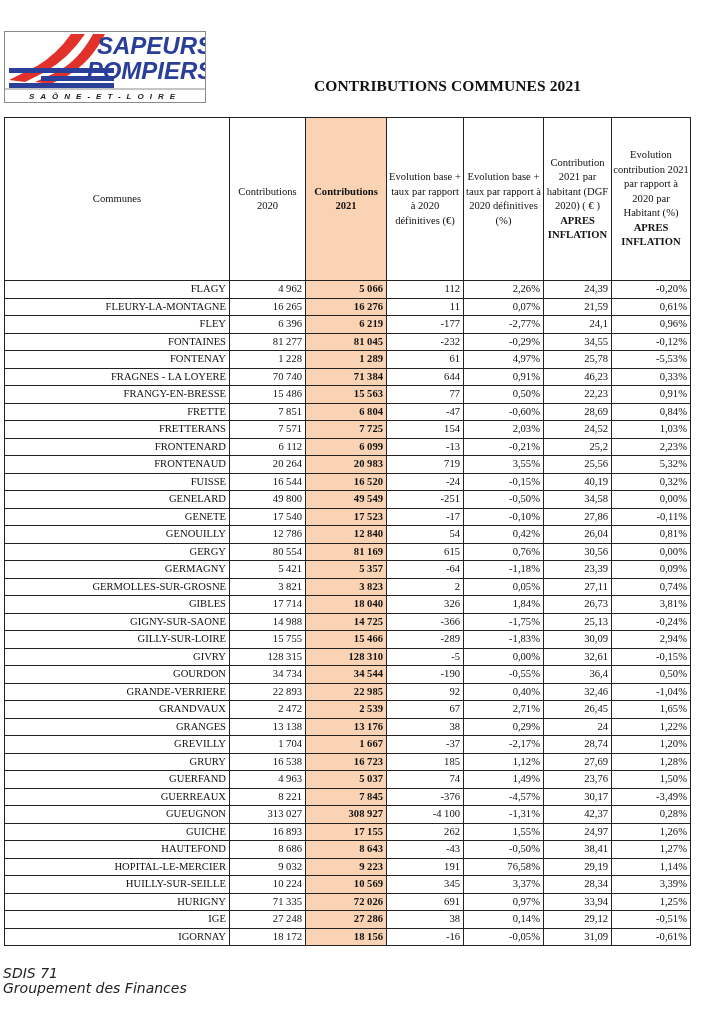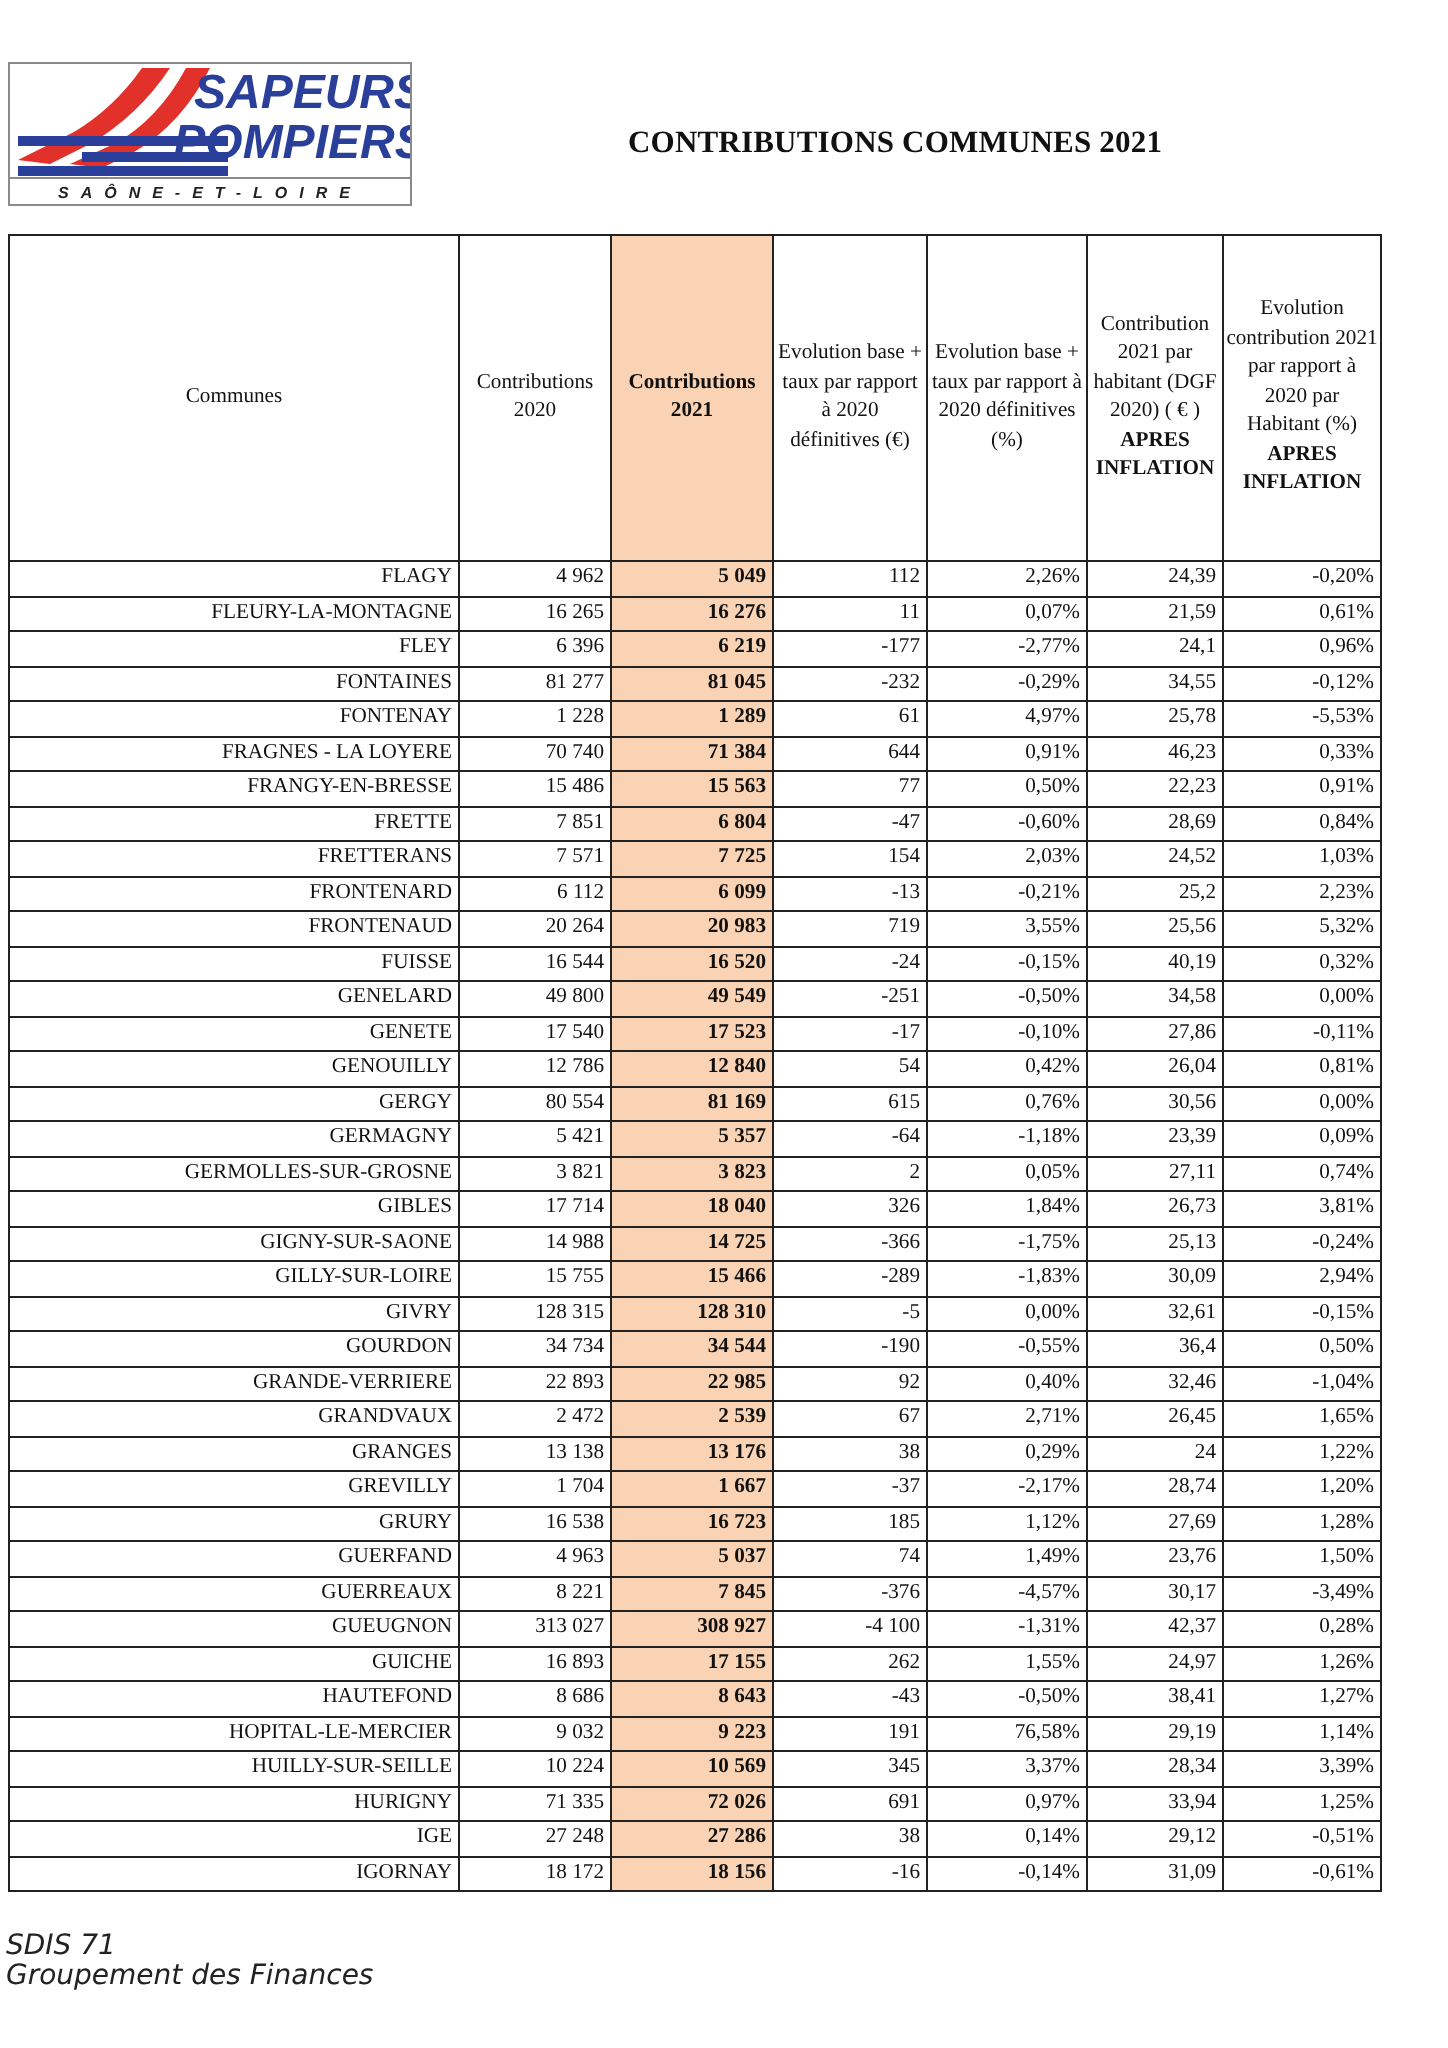--- a/index.html
+++ b/index.html
@@ -1,19 +1,19 @@
 <!DOCTYPE html>
 <html><head>
 <meta charset="utf-8">
 <style>
   html, body { margin:0; padding:0; background:#ffffff; }
   body { width:724px; height:1024px; position:relative; overflow:hidden; font-family:"Liberation Serif", serif; color:#111; }
   .logo { position:absolute; left:4px; top:31px; width:200px; height:70px; border:1px solid #8a8a8a; background:#fff; overflow:hidden; }
   .logo svg { display:block; }
-  .doc-title { position:absolute; left:314px; top:63px; font-size:15.5px; font-weight:bold; letter-spacing:0.1px; white-space:nowrap; }
+  .doc-title { position:absolute; left:314px; top:77px; font-size:15.5px; font-weight:bold; letter-spacing:0.1px; white-space:nowrap; }
   table.contrib { position:absolute; left:4px; top:117px; border-collapse:collapse; table-layout:fixed; width:686px; font-size:10.6px; }
   table.contrib td, table.contrib th { border:1px solid #222; padding:0 3px; overflow:hidden; white-space:nowrap; }
   table.contrib thead th { height:162px; font-weight:normal; text-align:center; vertical-align:middle; white-space:normal; line-height:14.5px; font-size:10.6px; padding:0 1px; }
   table.contrib thead th b { font-weight:bold; }
   table.contrib tbody td { height:16.5px; line-height:16.5px; }
   .c-name { text-align:right; }
   .num { text-align:right; }
   .hl { background:#f9d3b3; font-weight:bold; }
   table.contrib th.hl { font-weight:bold; }
   .footer { position:absolute; left:3px; top:966px; font-family:"DejaVu Sans", sans-serif; font-style:italic; font-size:14px; line-height:15px; color:#222; }
@@ -57,21 +57,21 @@
       <th>Evolution base + taux par rapport à  2020 définitives (€)</th>
       <th>Evolution base + taux par rapport à 2020 définitives (%)</th>
       <th><span>Contribution 2021 par habitant (DGF 2020) ( € )</span> <b>APRES INFLATION</b></th>
       <th><span>Evolution contribution 2021 par rapport à 2020 par Habitant (%)</span><br><b>APRES INFLATION</b></th>
     </tr>
   </thead>
   <tbody id="tbody">
       <tr>
         <td class="c-name">FLAGY</td>
         <td class="num">4 962</td>
-        <td class="num hl">5 049</td>
+        <td class="num hl">5 066</td>
         <td class="num">112</td>
         <td class="num">2,26%</td>
         <td class="num">24,39</td>
         <td class="num">-0,20%</td>
       </tr>
       <tr>
         <td class="c-name">FLEURY-LA-MONTAGNE</td>
         <td class="num">16 265</td>
         <td class="num hl">16 276</td>
         <td class="num">11</td>
@@ -392,21 +392,21 @@
         <td class="num">38</td>
         <td class="num">0,14%</td>
         <td class="num">29,12</td>
         <td class="num">-0,51%</td>
       </tr>
       <tr>
         <td class="c-name">IGORNAY</td>
         <td class="num">18 172</td>
         <td class="num hl">18 156</td>
         <td class="num">-16</td>
-        <td class="num">-0,14%</td>
+        <td class="num">-0,05%</td>
         <td class="num">31,09</td>
         <td class="num">-0,61%</td>
       </tr>
     </tbody>
 </table>
 
 <div class="footer">
   <div>SDIS 71</div>
   <div>Groupement des Finances</div>
 </div>

